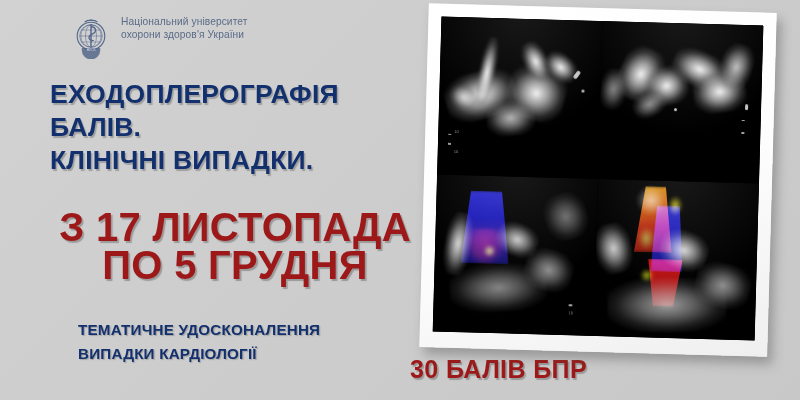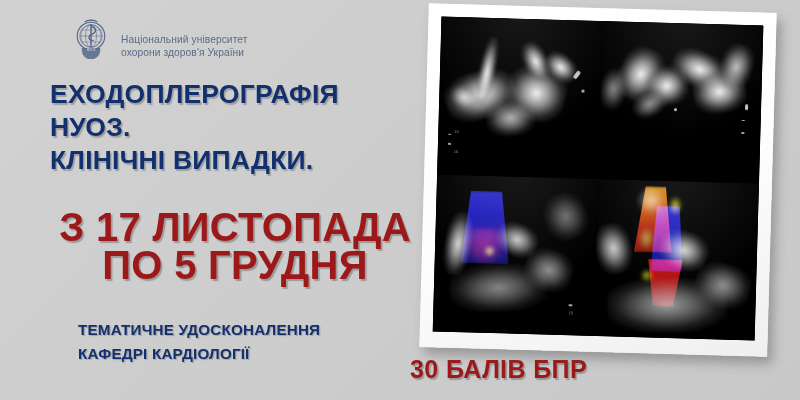--- a/index.html
+++ b/index.html
@@ -18,21 +18,21 @@
     overflow: hidden;
     background: linear-gradient(135deg, #d2d2d2 0%, #cdcdcd 45%, #c8c8c8 100%);
   }
 
   
   .logo-block {
     position: absolute;
     left: 68px;
     top: 13px;
     display: flex;
-    align-items: flex-end;
+    align-items: flex-start;
     gap: 7px;
   }
   .logo-emblem {
     width: 46px;
     height: 46px;
     flex: 0 0 46px;
     position: relative;
   }
   .uni-lines {
     display: flex;
@@ -215,32 +215,32 @@
       </svg>
     </div>
     <div class="uni-lines">
       <div class="uni-line">Національний університет</div>
       <div class="uni-line">охорони здоров'я України</div>
     </div>
   </div>
 
   <div class="headline">
     <span class="l1">ЕХОДОПЛЕРОГРАФІЯ</span>
-    <span class="l2">НУОЗ.</span>
+    <span class="l2">БАЛІВ.</span>
     <span class="l3">КЛІНІЧНІ ВИПАДКИ.</span>
   </div>
 
   <div class="dates">
     <span>З 17 ЛИСТОПАДА</span>
     <span>ПО 5 ГРУДНЯ</span>
   </div>
 
   <div class="subblock">
     <span>ТЕМАТИЧНЕ УДОСКОНАЛЕННЯ</span>
-    <span>КАФЕДРІ КАРДІОЛОГІЇ</span>
+    <span>ВИПАДКИ КАРДІОЛОГІЇ</span>
   </div>
 
   <div class="points">30 БАЛІВ БПР</div>
 
   <div class="photo-wrap">
     <div class="photo-inner">
       <div class="echo-grid">
 
         <div class="quad">
           <div class="fan-mask"></div>

